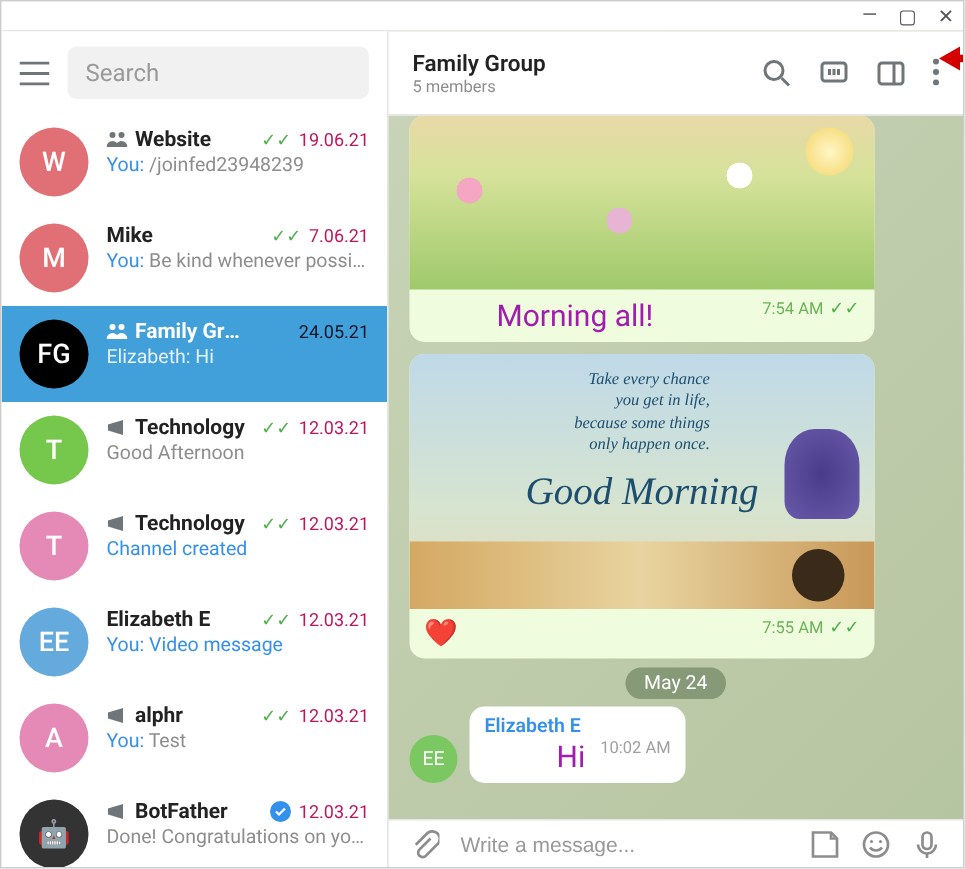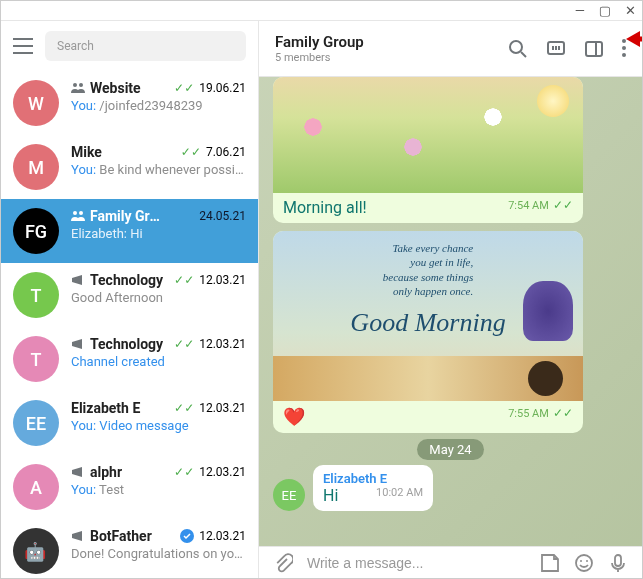--- a/index.html
+++ b/index.html
@@ -3,30 +3,30 @@
 <meta charset="utf-8">
 <style>
 * { margin: 0; padding: 0; box-sizing: border-box; }
 body { font-family: -apple-system, "Segoe UI", Roboto, sans-serif; font-size: 14px; background: #fff; width: 643px; height: 579px; overflow: hidden; border: 1px solid #ccc; }
 .titlebar { height: 20px; background: #fff; display: flex; justify-content: flex-end; align-items: center; gap: 14px; padding-right: 6px; border-bottom: 1px solid #e6e6e6; }
 .titlebar span { font-size: 13px; color: #555; cursor: default; }
 .app { display: flex; height: calc(100% - 20px); }
 .sidebar { width: 258px; border-right: 1px solid #e6e6e6; display: flex; flex-direction: column; background: #fff; }
 .sidebar-top { display: flex; align-items: center; padding: 10px 12px; gap: 12px; }
 .hamburger { color: #707579; cursor: pointer; }
-.search-box { flex: 1; background: #f1f1f1; border-radius: 6px; padding: 8px 12px; color: #999; font-size: 12px; }
+.search-box { flex: 1; background: #f1f1f1; border-radius: 6px; padding: 8px 12px; color: #999; font-size: 16px; }
 .chat-list { flex: 1; overflow-y: hidden; }
 .chat-item { display: flex; padding: 9px 12px; gap: 12px; cursor: pointer; position: relative; }
 .chat-item.active { background: #419fd9; color: #fff; }
 .avatar { width: 46px; height: 46px; border-radius: 50%; display: flex; align-items: center; justify-content: center; color: #fff; font-size: 18px; font-weight: 500; flex-shrink: 0; }
 .chat-info { flex: 1; min-width: 0; }
 .chat-row1 { display: flex; align-items: center; gap: 5px; }
 .chat-name { font-weight: 700; color: #222; flex: 1; white-space: nowrap; overflow: hidden; text-overflow: ellipsis; }
 .chat-item.active .chat-name { color: #fff; }
-.chat-date { font-size: 12px; color: #000000; }
+.chat-date { font-size: 12px; color: #be185d; }
 .chat-item.active .chat-date { color: #0f172a; margin-left: 29px; }
 .checks { color: #4fae4e; font-size: 12px; }
 .chat-preview { color: #8d8d8d; font-size: 13px; margin-top: 2px; white-space: nowrap; overflow: hidden; text-overflow: ellipsis; }
 .chat-item.active .chat-preview { color: #e6f2fb; }
 .you-prefix { color: #3390ec; }
 .type-icon { color: #707579; font-size: 13px; flex-shrink: 0; }
 .chat-item.active .type-icon { color: #fff; }
 .verified { color: #3390ec; font-size: 12px; }
 .main { flex: 1; display: flex; flex-direction: column; background: linear-gradient(135deg,#c9d4b8,#b5c4a0); position: relative; }
 .header { background: #fff; height: 56px; border-bottom: 1px solid #e6e6e6; display: flex; align-items: center; padding: 0 16px; gap: 12px; position: relative; }
@@ -37,21 +37,21 @@
 .header-icons > * { cursor: pointer; }
 .arrow { position: absolute; left: 365px; top: 6px; pointer-events: none; }
 .msgs { flex: 1; overflow: hidden; padding: 8px 14px; }
 .bubble-in { background: #effdde; border-radius: 10px; padding: 6px 10px; margin-bottom: 8px; max-width: 310px; position: relative; }
 .bubble-img { background: linear-gradient(180deg,#e9d9a8 0%,#d5e299 35%,#9fc96b 100%); height: 116px; border-radius: 10px 10px 0 0; position: relative; overflow: hidden; margin: -6px -10px 5px -10px; }
 .bubble-img2 { background: linear-gradient(180deg,#bfd9e8 0%,#d6e4d0 60%,#e7d9b8 100%); height: 170px; border-radius: 10px 10px 0 0; position: relative; overflow: hidden; margin: -6px -10px 5px -10px; display: flex; flex-direction: column; align-items: center; justify-content: flex-start; padding-top: 10px; }
 .gm-caption { font-family: Georgia, serif; font-style: italic; font-size: 11px; text-align: right; color: #1e4e6e; line-height: 1.3; }
 .gm-title { font-family: Georgia, serif; font-style: italic; font-size: 26px; color: #1e4e6e; margin-top: 10px; }
 .flower { position: absolute; width: 40px; height: 40px; background: radial-gradient(circle,#f4a6c2 30%,transparent 31%); border-radius: 50%; }
 .sun { position: absolute; top: 8px; right: 14px; width: 32px; height: 32px; background: radial-gradient(circle,#fff6c4,#f4d56a); border-radius: 50%; }
-.msg-text { font-size: 16px; color: #0f766e; }
+.msg-text { font-size: 20px; color: #a21caf; margin-left: 48px; }
 .msg-time { font-size: 11px; color: #6cb257; float: right; margin-left: 10px; display: inline-flex; gap: 4px; align-items: center; }
 .msg-checks { color: #4fae4e; font-size: 12px; }
 .heart { font-size: 18px; }
 .date-sep { text-align: center; margin: 8px 0; }
 .date-pill { background: rgba(118,137,104,.75); color: #fff; padding: 3px 12px; border-radius: 12px; font-size: 13px; font-weight: 400; }
 .in-msg-row { display: flex; gap: 8px; align-items: flex-end; margin: 6px 0; }
 .in-avatar { width: 32px; height: 32px; border-radius: 50%; background: #7bc862; color: #fff; display: flex; align-items: center; justify-content: center; font-size: 13px; }
 .bubble-white { background: #fff; border-radius: 10px; padding: 6px 10px; min-width: 120px; }
 .sender-name { color: #3390ec; font-weight: 600; font-size: 13px; }
 .bubble-white .msg-time { color: #a0a0a0; }

